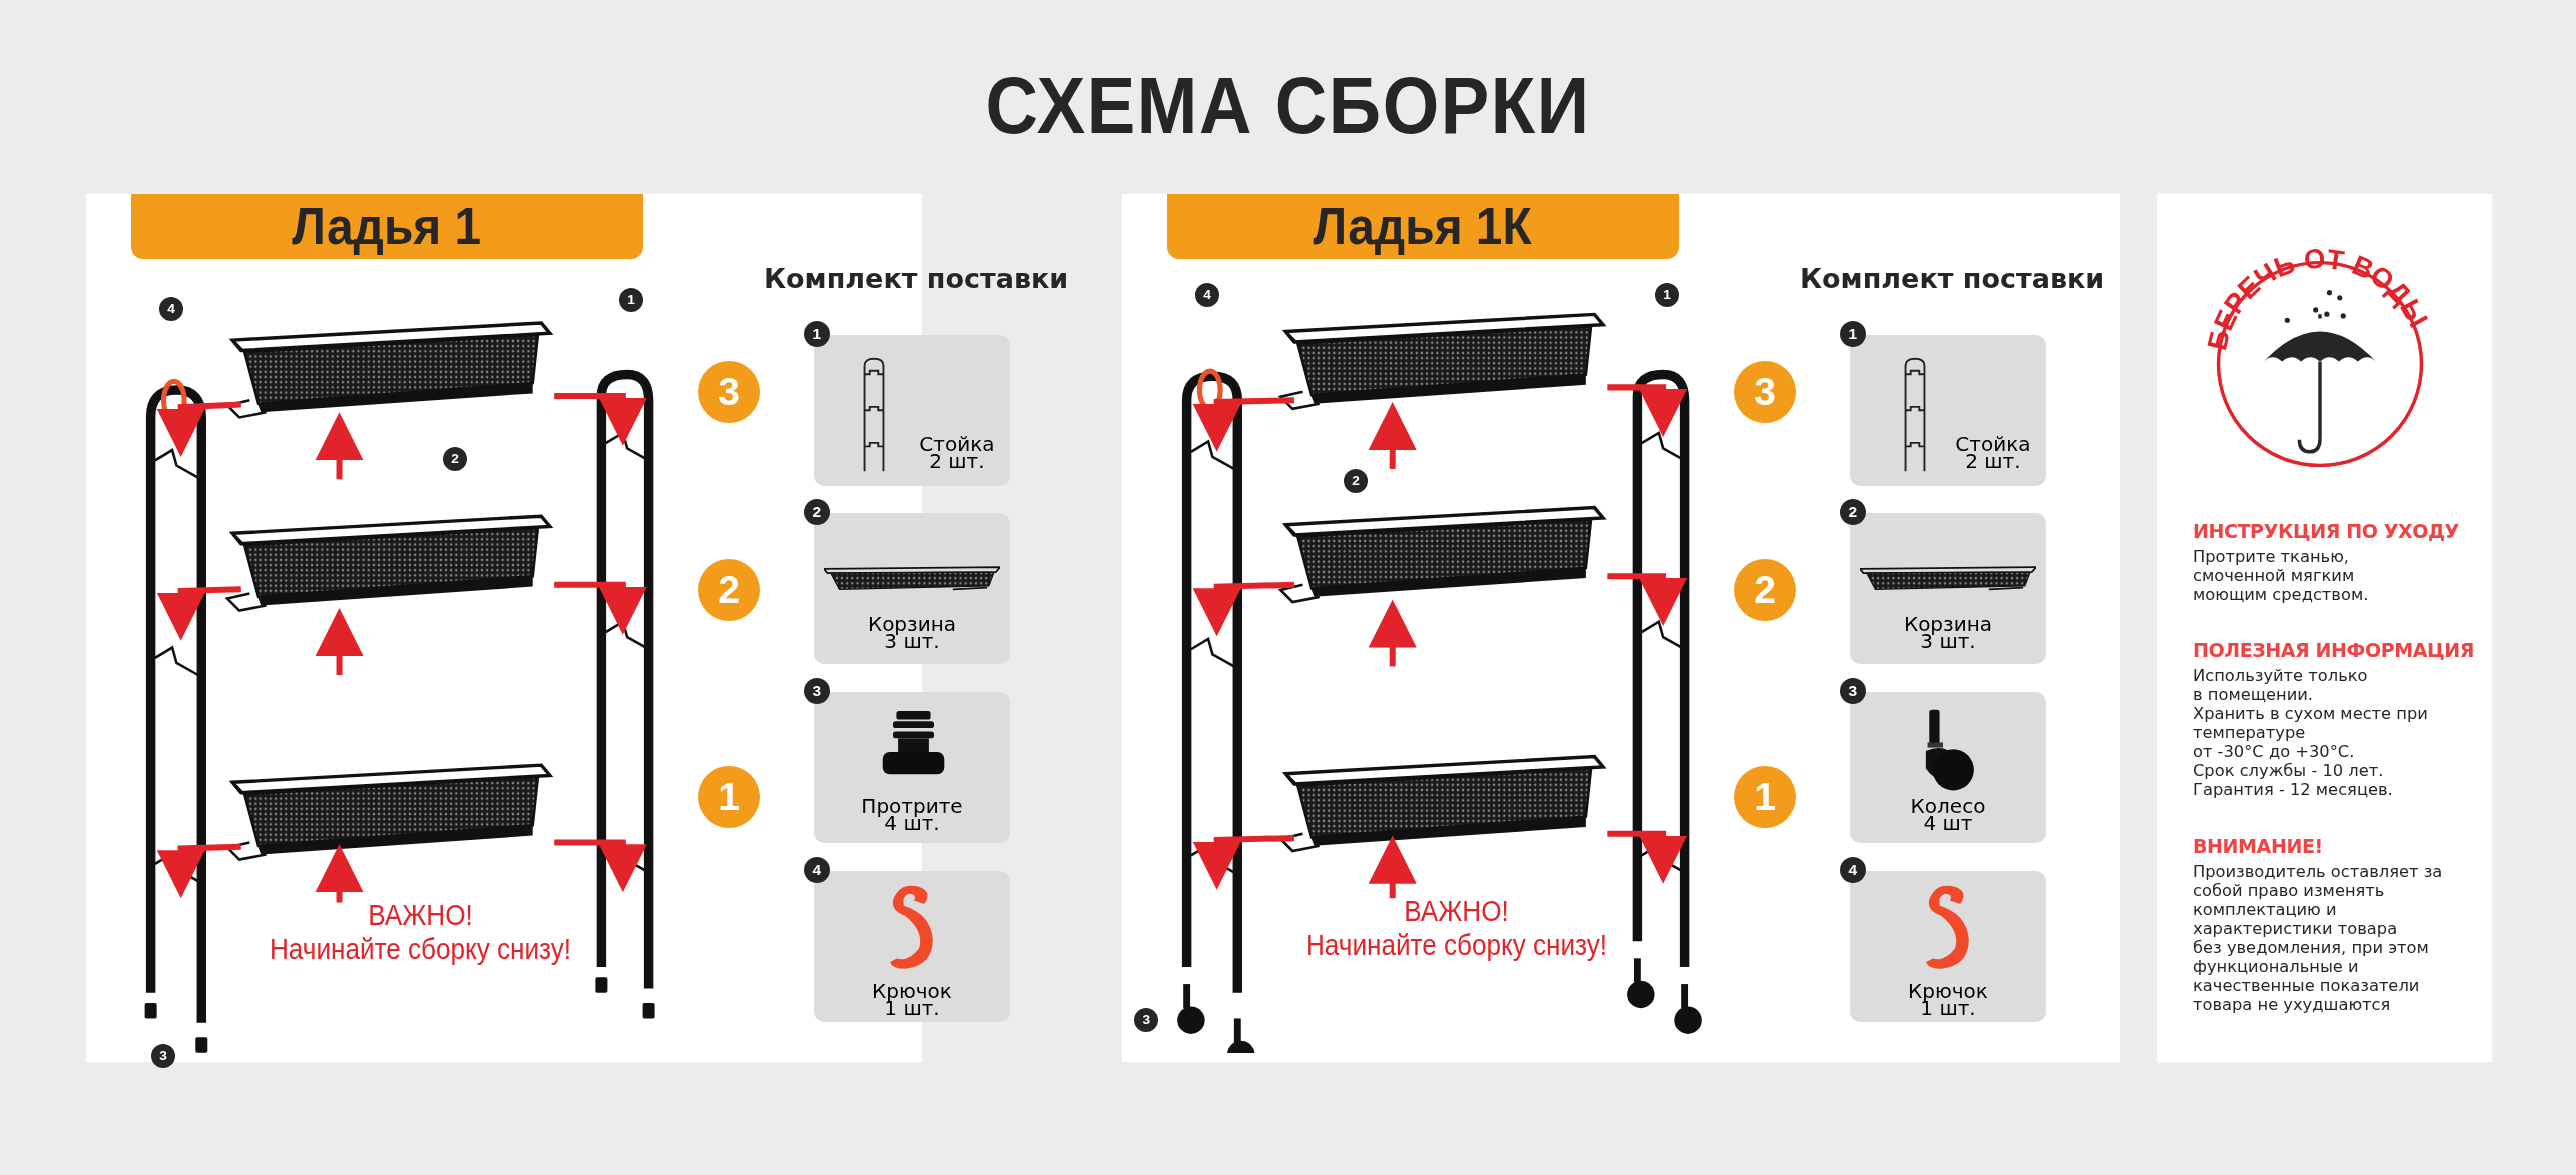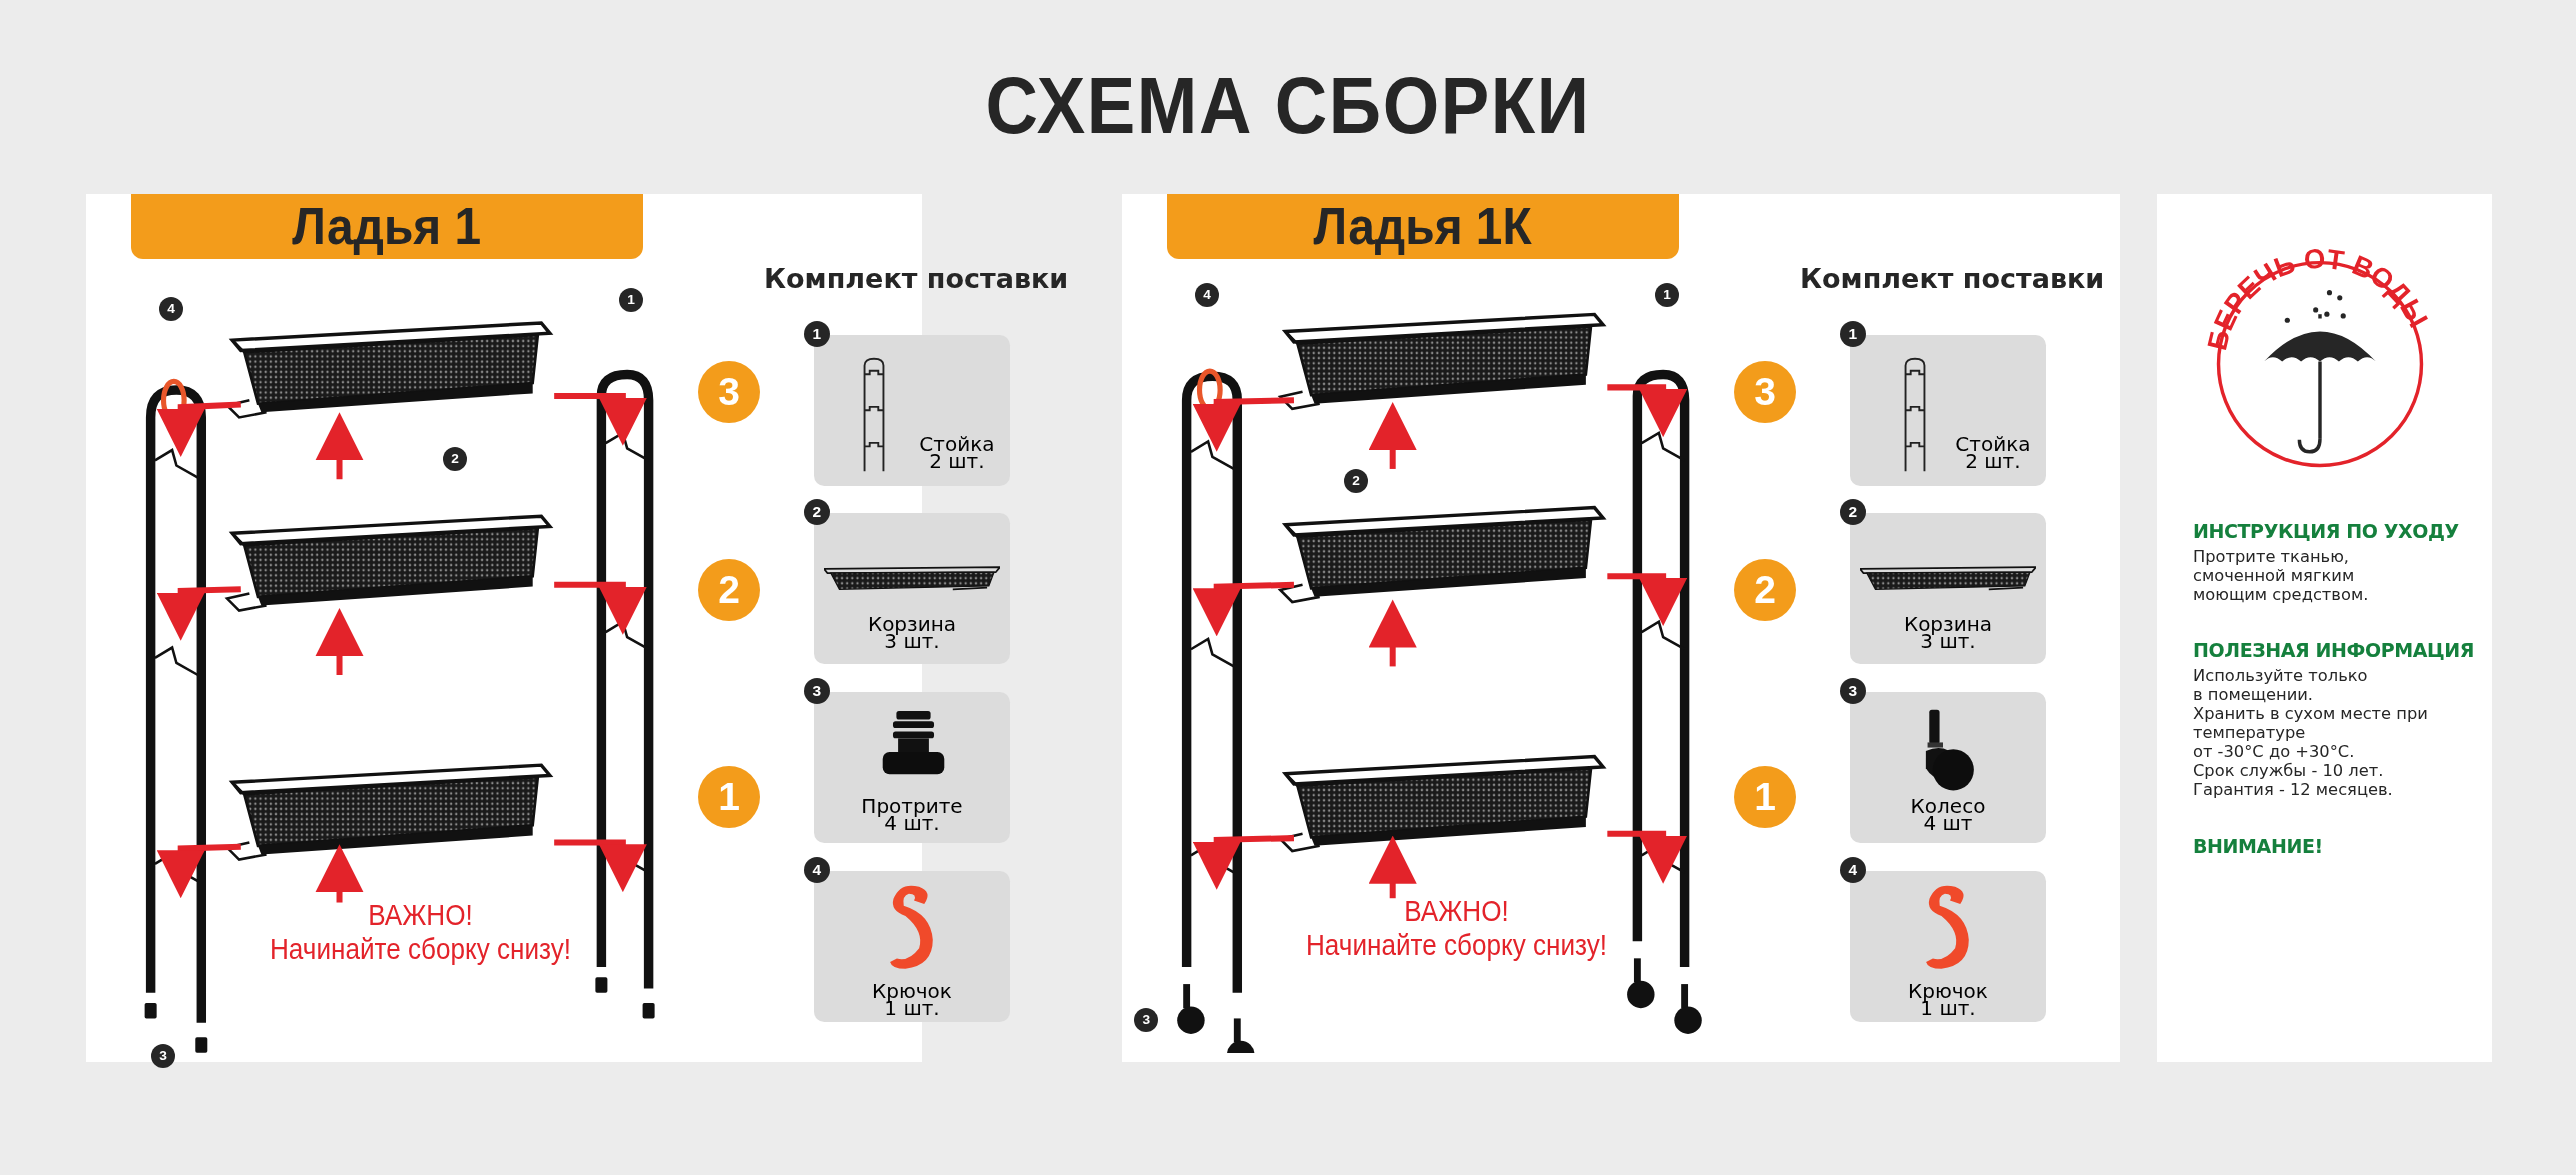--- a/index.html
+++ b/index.html
@@ -15,21 +15,21 @@
   .step{position:absolute;left:612px;width:62px;height:62px;border-radius:50%;background:#f39c1b;color:#fff;font-family:"Liberation Sans",sans-serif;font-weight:bold;font-size:39px;line-height:62px;text-align:center;}
   .kit{position:absolute;left:728px;width:196px;background:#dcdcdc;border-radius:10.3px;}
   .kit .num{position:absolute;left:-10.3px;top:-13.7px;width:26px;height:26px;border-radius:50%;background:#262626;color:#fff;font-family:"Liberation Sans",sans-serif;font-weight:bold;font-size:15.5px;line-height:26px;text-align:center;}
   .kit .lbl{position:absolute;left:0;width:100%;text-align:center;font-size:20px;line-height:17px;color:#000000;}
   .kit .lbl.right{left:auto;right:15.5px;width:auto;}
   .kit svg{position:absolute;}
   .diagram{position:absolute;left:26px;top:103px;width:601px;height:756px;}
   .warn{position:absolute;left:163px;width:343px;text-align:center;color:#e3232a;font-family:"Liberation Sans",sans-serif;font-size:29px;line-height:34px;transform:scaleX(0.9);}
   .pin{position:absolute;width:24px;height:24px;border-radius:50%;background:#262626;color:#fff;font-family:"Liberation Sans",sans-serif;font-weight:bold;font-size:13.7px;line-height:24px;text-align:center;}
   .info{position:absolute;left:36px;width:283px;}
-  .info h3{margin:0 0 5.2px 0;font-family:"DejaVu Sans",sans-serif;font-weight:bold;font-size:19px;color:#15803d;white-space:nowrap;letter-spacing:-0.4px;}
+  .info h3{margin:0 0 5.2px 0;font-family:"DejaVu Sans",sans-serif;font-weight:bold;font-size:19px;color:#ef4444;white-space:nowrap;letter-spacing:-0.4px;}
   .info p{margin:0;font-size:16.3px;line-height:19px;color:#262626;white-space:pre-line;}
 </style>
 </head>
 <body>
 
 <div class="title">СХЕМА СБОРКИ</div>
 
 <svg width="0" height="0" style="position:absolute">
   <defs>
     <pattern id="mesh" width="6" height="6" patternUnits="userSpaceOnUse">
@@ -290,15 +290,23 @@
     <p>Используйте только
 в помещении.
 Хранить в сухом месте при
 температуре
 от -30°С до +30°С.
 Срок службы - 10 лет.
 Гарантия - 12 месяцев.</p>
   </div>
   <div class="info" style="top:641px;">
     <h3>ВНИМАНИЕ!</h3>
+    <p>Производитель оставляет за
+собой право изменять
+комплектацию и
+характеристики товара
+без уведомления, при этом
+функциональные и
+качественные показатели
+товара не ухудшаются</p>
   </div>
 </div>
 
 
 </body></html>

